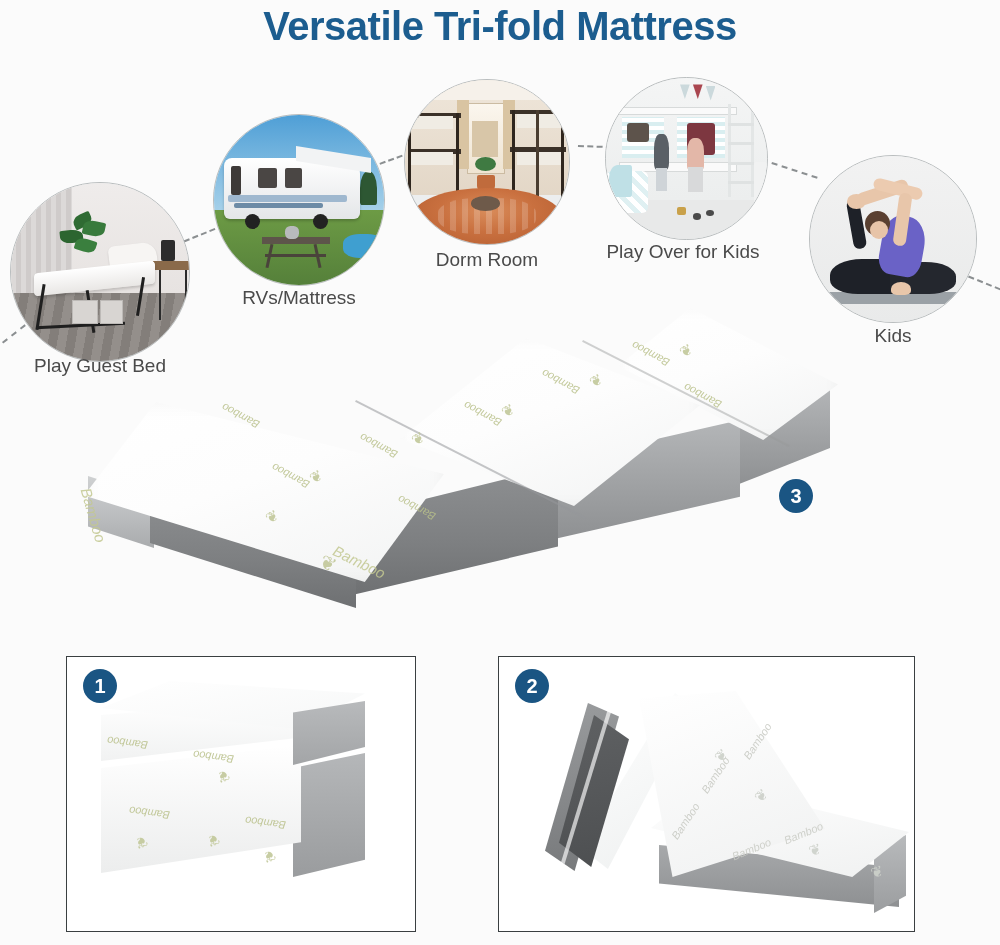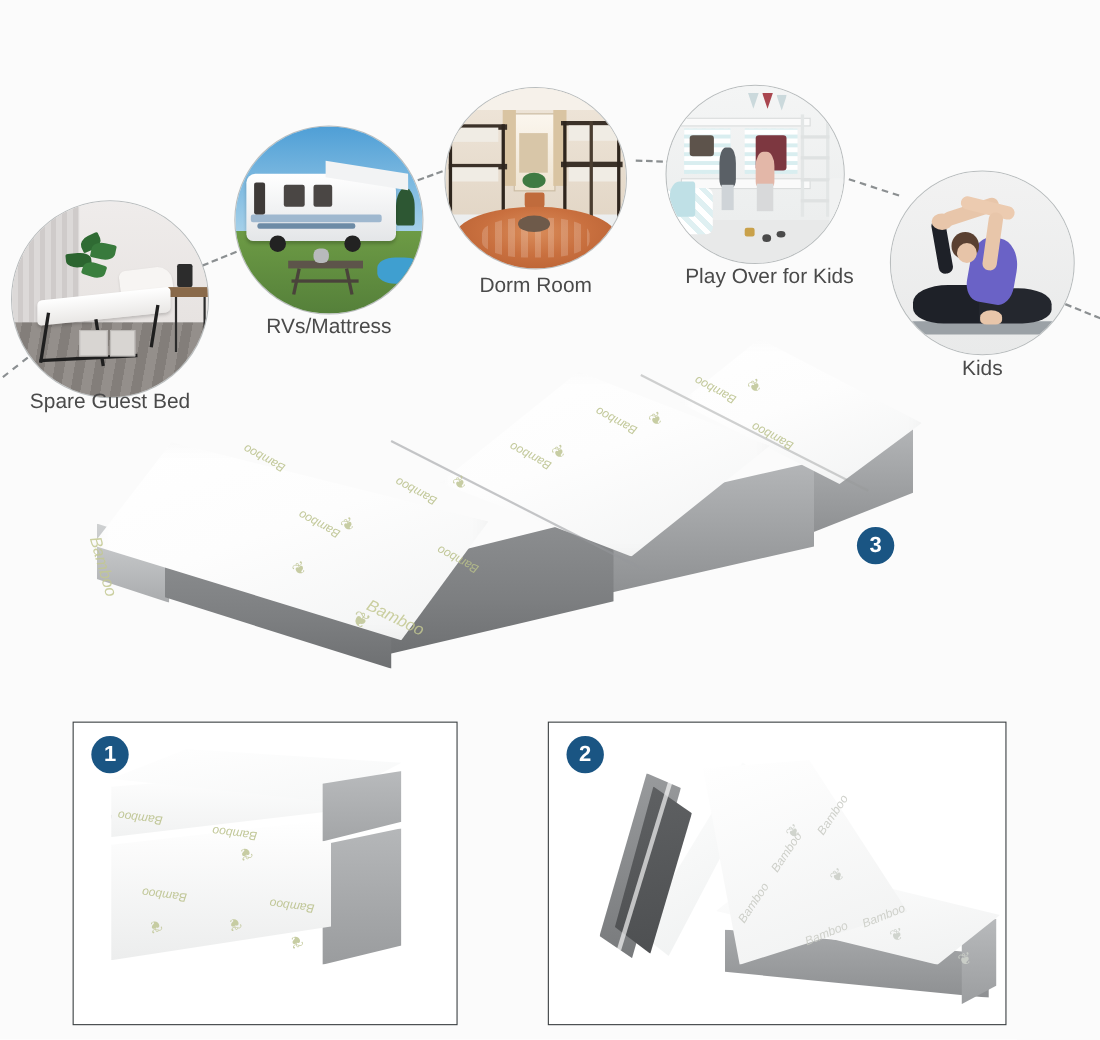--- a/index.html
+++ b/index.html
@@ -115,20 +115,21 @@
     pointer-events: none;
     opacity: .9;
   }
   .bamboo.lg { font-size: 15px; }
 </style>
 </head>
 <body>
 
 <div id="page">
 
+  <div class="title">Versatile Tri-fold Mattress</div>
 
   <div class="dash" style="left:2px; top:342px; width:40px; transform:rotate(-38deg);"></div>
   <div class="dash" style="left:175px; top:244px; width:52px; transform:rotate(-22deg);"></div>
   <div class="dash" style="left:371px; top:166px; width:42px; transform:rotate(-20deg);"></div>
   <div class="dash" style="left:578px; top:145px; width:34px; transform:rotate(2deg);"></div>
   <div class="dash" style="left:772px; top:162px; width:48px; transform:rotate(18deg);"></div>
   <div class="dash" style="left:960px; top:272px; width:44px; transform:rotate(22deg);"></div>
 
   <div class="usecase">
     <div class="circle" style="left:10px; top:182px; width:180px; height:180px;">
@@ -159,21 +160,21 @@
 
         <div class="sh" style="left:16%;top:57%;width:3px;height:26%;background:#1f1f1f;transform:rotate(9deg);"></div>
         <div class="sh" style="left:44%;top:60%;width:3px;height:24%;background:#1f1f1f;transform:rotate(-9deg);"></div>
         <div class="sh" style="left:72%;top:53%;width:3px;height:22%;background:#1f1f1f;transform:rotate(9deg);"></div>
         <div class="sh" style="left:14%;top:79%;width:50%;height:3px;background:#1f1f1f;transform:rotate(-3deg);"></div>
 
         <div class="sh" style="left:34%;top:66%;width:14%;height:12%;background:#d8d5d2;border:1px solid #bdbab7;"></div>
         <div class="sh" style="left:50%;top:66%;width:12%;height:12%;background:#d8d5d2;border:1px solid #bdbab7;"></div>
       </div>
     </div>
-    <div class="uselabel" style="left:10px; top:355px; width:180px;">Spare Guest Bed</div>
+    <div class="uselabel" style="left:10px; top:355px; width:180px;">Play Guest Bed</div>
   </div>
 
   <div class="usecase">
     <div class="circle" style="left:213px; top:114px; width:172px; height:172px;">
       <div class="scene">
 
         <div class="sh" style="left:0;top:0;width:100%;height:58%;background:linear-gradient(180deg,#4f9fd6,#a8d2ea);"></div>
 
         <div class="sh" style="left:62%;top:30%;width:10%;height:22%;background:#2f5c36;border-radius:50% 50% 10% 10%;"></div>
         <div class="sh" style="left:74%;top:26%;width:9%;height:26%;background:#3b6b40;border-radius:50% 50% 10% 10%;"></div>
@@ -288,21 +289,21 @@
         <div class="sh" style="left:0;top:58%;width:26%;height:26%;background:repeating-linear-gradient(45deg,#dff0f2 0 5px,#ffffff 5px 10px);border-radius:6px;"></div>
         <div class="sh" style="left:2%;top:54%;width:14%;height:20%;background:#bfe0e6;border-radius:40% 10% 10% 10%;"></div>
 
         <div class="sh" style="left:44%;top:80%;width:6%;height:5%;background:#c9a14a;border-radius:2px;"></div>
         <div class="sh" style="left:54%;top:84%;width:5%;height:4%;background:#4a4a4a;border-radius:50%;"></div>
         <div class="sh" style="left:62%;top:82%;width:5%;height:4%;background:#4a4a4a;border-radius:50%;"></div>
 
         <div class="sh" style="left:92%;top:52%;width:8%;height:26%;background:#f1f2f2;border-radius:3px;"></div>
       </div>
     </div>
-    <div class="uselabel" style="left:590px; top:241px; width:186px;text-align:right;">Play Over for Kids</div>
+    <div class="uselabel" style="left:590px; top:241px; width:186px;">Play Over for Kids</div>
   </div>
 
   <div class="usecase">
     <div class="circle" style="left:809px; top:155px; width:168px; height:168px;">
       <div class="scene" style="background:linear-gradient(180deg,#f2f2f2,#e9eaea);">
 
         <div class="sh" style="left:8%;top:82%;width:84%;height:7%;background:#9ba1a6;border-radius:3px;"></div>
 
         <div class="sh" style="left:12%;top:62%;width:42%;height:21%;background:#1e2128;border-radius:46% 10% 6% 40%;"></div>
         <div class="sh" style="left:48%;top:64%;width:40%;height:19%;background:#24272e;border-radius:12% 46% 40% 6%;"></div>

